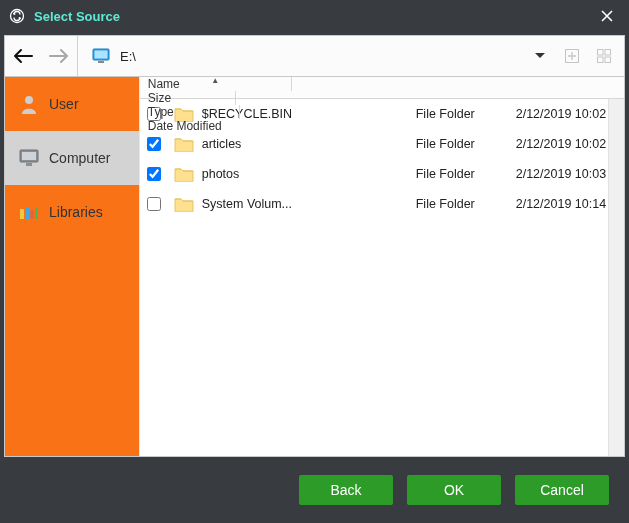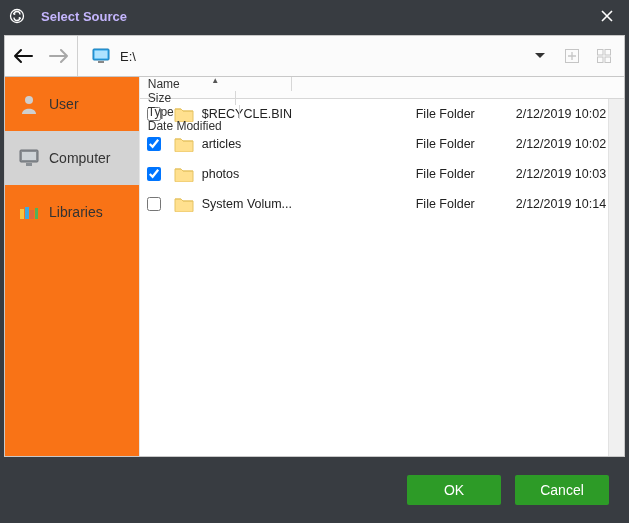--- a/index.html
+++ b/index.html
@@ -1,20 +1,20 @@
 <!DOCTYPE html>
 <html><head>
 <meta charset="utf-8">
 <style>
 * { box-sizing: border-box; margin: 0; padding: 0; font-family: "Segoe UI", Arial, sans-serif; }
 body { background: #383c41; width: 629px; height: 523px; overflow: hidden; }
 .window { width: 629px; height: 523px; background: #383c41; display: flex; flex-direction: column; }
 
 
-.titlebar { height: 32px; background: #383c41; display: flex; align-items: center; padding: 0 8px; color: #c4b5fd; gap: 7px; }
+.titlebar { height: 32px; background: #383c41; display: flex; align-items: center; padding: 0 8px; color: #5eead4; }
 .titlebar .app-icon { width: 18px; height: 18px; margin-right: 8px; display:flex; align-items:center; justify-content:center; }
 .titlebar .title { font-size: 13px; font-weight: bold; flex: 1; }
 .titlebar .close { width: 28px; height: 28px; display:flex; align-items:center; justify-content:center; cursor:pointer; }
 
 
 .toolbar { height: 42px; background: #fbfbfb; border: 1px solid #c8c8c8; margin: 3px 4px 0 4px; display:flex; align-items:center; }
 .nav-btn { width: 36px; height: 40px; display:flex; align-items:center; justify-content:center; cursor:pointer; }
 .nav-btn.disabled { opacity: .35; cursor: default; }
 .sep { width:1px; height: 40px; background:#d0d0d0; }
 .path { flex:1; display:flex; align-items:center; padding-left: 14px; font-size: 13px; color:#222; }
@@ -237,17 +237,18 @@
             <div class="fc-sz"></div>
             <div class="fc-tp">File Folder</div>
             <div class="fc-dm">2/12/2019 10:14 ...</div>
           </div>
         </div>
       <div class="vscroll"></div>
     </div>
   </div>
 
   <div class="footer">
+    <button class="btn">Back</button>
     <button class="btn">OK</button>
     <button class="btn">Cancel</button>
   </div>
 
 </div>
 
 </body></html>

